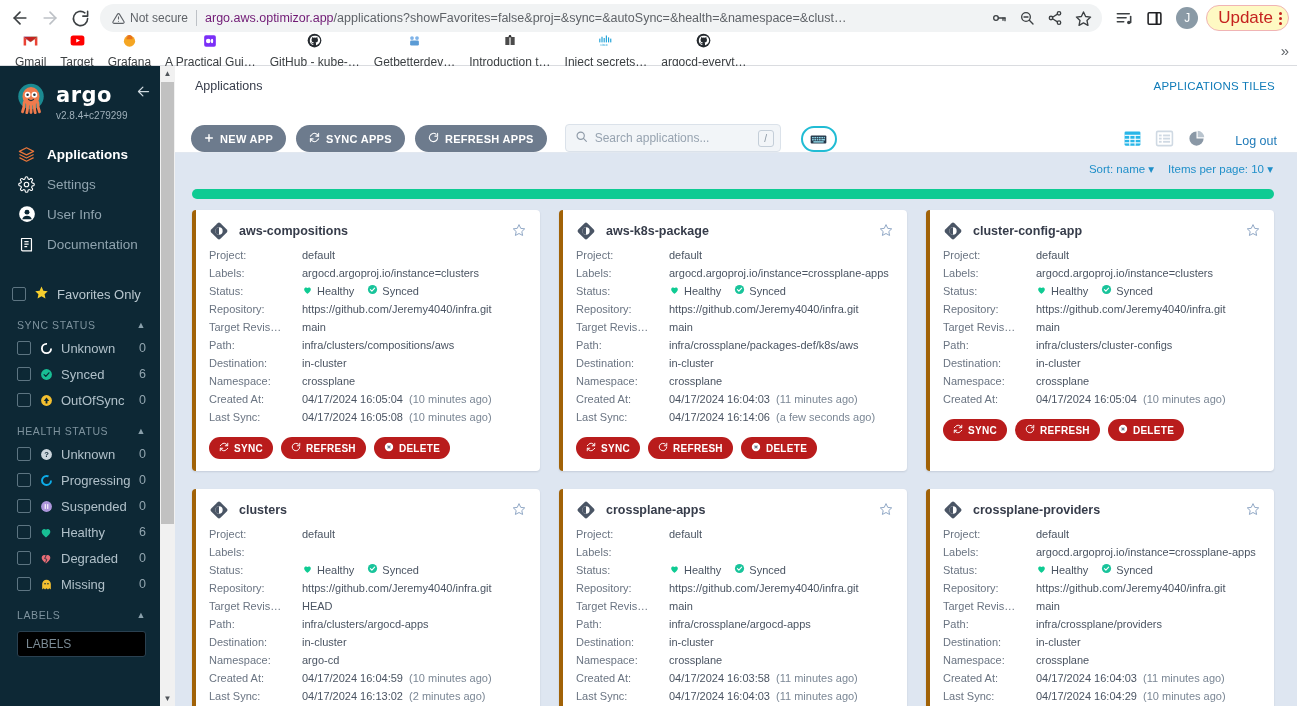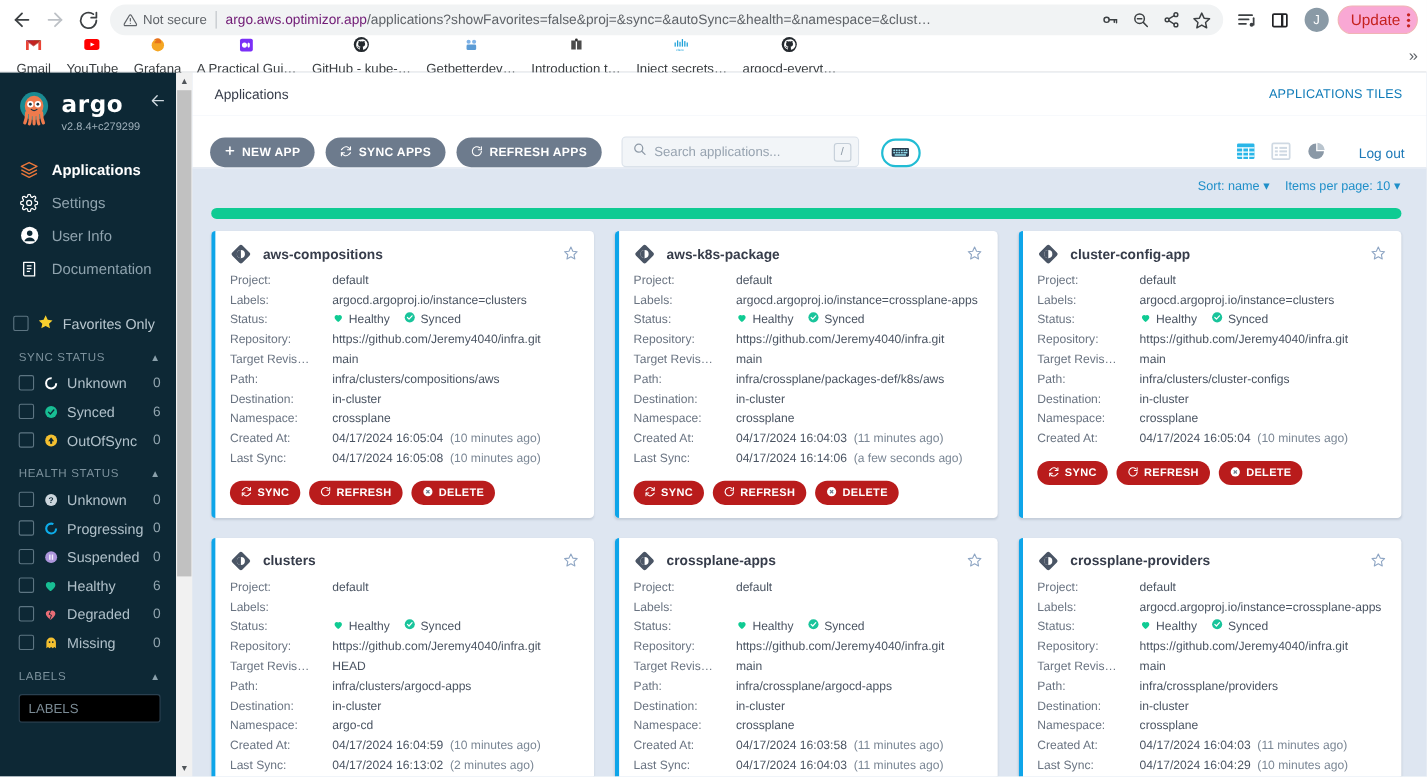--- a/index.html
+++ b/index.html
@@ -44,23 +44,23 @@
   }
   .omni-icons .nav-btn { width:26px; height:26px; }
   .tb-right { display:flex; align-items:center; gap:2px; flex:0 0 auto; }
   .avatar-btn {
     width:22px; height:22px; border-radius:50%; background:#8a9aa6;
     color:#fff; font-size:12px; display:flex; align-items:center;
     justify-content:center; margin: 0 6px;
   }
   .update-btn {
     display:flex; align-items:center; gap:6px;
-    border:1px solid #f0b4b4; background:#f9a8d4; border-radius:14px;
+    border:1px solid #f0b4b4; background:#fef9c3; border-radius:14px;
     height:26px; padding:0 6px 0 11px; color:#c5221f;
-    font-size:14px; font-weight:500; margin-right:2px;
+    font-size:17px; font-weight:500; margin-right:2px;
   }
   .kebab { display:flex; flex-direction:column; gap:2px; align-items:center; }
   .kebab i { width:3px; height:3px; border-radius:50%; background:#c5221f; display:block; }
 
   .bookmarks-bar {
     height: 30px; display: flex; align-items: center;
     padding: 0 8px; gap: 0px; background: #ffffff;
     border-bottom: 1px solid #dadce0; position: relative;
   }
   .bm {
@@ -187,21 +187,21 @@
   }
 
   .cards-scroll { flex:1 1 auto; overflow:hidden; padding: 11px 23px 0 17px; }
   .cards-grid {
     display: grid; grid-template-columns: repeat(3, 1fr);
     gap: 18px 19px;
   }
 
   .card {
     background: #ffffff; border-radius: 4px;
-    border-left: 4px solid #0ea5e9;
+    border-left: 4px solid #a16207;
     box-shadow: 0 1px 2px rgba(40,60,80,0.14);
     padding: 11px 14px 12px 13px; position: relative;
   }
   .card-head { display:flex; align-items:center; gap:10px; margin-bottom: 5px; }
   .app-ico { width:20px; height:20px; flex:0 0 auto; }
   .card-title { font-size: 12.5px; font-weight: 700; color: #363c4a; flex:1 1 auto; }
   .star { color:#8fa6c4; font-size:14px; flex:0 0 auto; }
 
   .row { display:flex; font-size: 11px; line-height: 18px; color: #55606e; }
   .row .k { width: 93px; flex:0 0 93px; color: #6a7482; }
@@ -327,21 +327,21 @@
       </span>
       <span>Gmail</span>
     </div>
     <div class="bm">
       <span class="bm-ico">
         <svg width="15" height="15" viewBox="0 0 24 24">
             <rect x="1" y="4" width="22" height="16" rx="4" fill="#ff0000"></rect>
             <polygon points="10,9 16,12 10,15" fill="#fff"></polygon>
           </svg>
       </span>
-      <span>YouTube</span>
+      <span>Target</span>
     </div>
     <div class="bm">
       <span class="bm-ico">
         <svg width="15" height="15" viewBox="0 0 24 24">
             <circle cx="12" cy="13" r="9" fill="#f5a623"></circle>
             <path d="M12 3c-4 0-6 3-6 3s2-1 4 0c0 0-3 1-3 4h10c0-5-2-7-5-7z" fill="#e8731a"></path>
           </svg>
       </span>
       <span>Grafana</span>
     </div>

